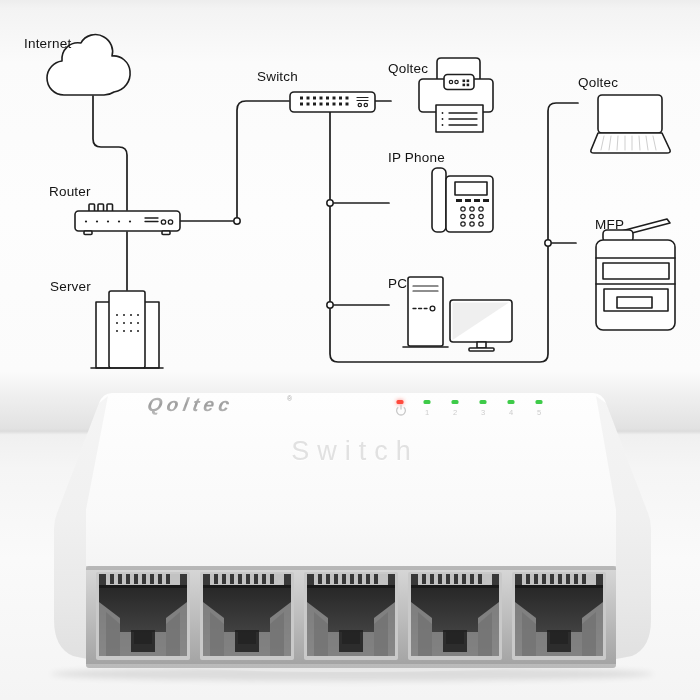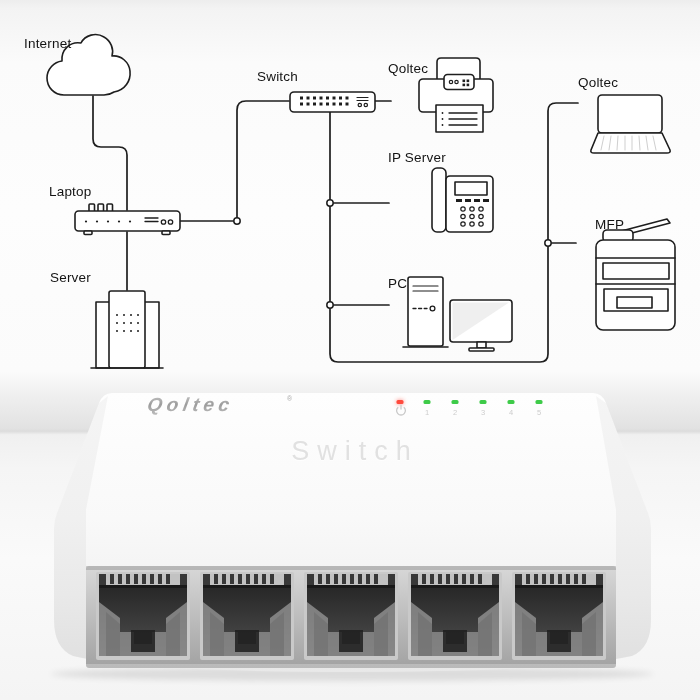--- a/index.html
+++ b/index.html
@@ -185,25 +185,25 @@
         <path d="M596,258 H675"></path>
         <rect x="603" y="263" width="66" height="16"></rect>
         <path d="M596,284 H675"></path>
         <rect x="604" y="289" width="64" height="22"></rect>
         <rect x="617" y="297" width="35" height="11"></rect>
       </g>
     </g>
   </svg>
 
   <div class="node-label" style="left:24px;top:36px">Internet</div>
-  <div class="node-label" style="left:49px;top:184px">Laptop</div>
-  <div class="node-label" style="left:50px;top:270px">Server</div>
+  <div class="node-label" style="left:49px;top:184px">Router</div>
+  <div class="node-label" style="left:50px;top:279px">Server</div>
   <div class="node-label" style="left:257px;top:69px">Switch</div>
   <div class="node-label" style="left:388px;top:61px">Qoltec</div>
-  <div class="node-label" style="left:388px;top:150px">IP Server</div>
+  <div class="node-label" style="left:388px;top:150px">IP Phone</div>
   <div class="node-label" style="left:388px;top:276px">PC</div>
   <div class="node-label" style="left:578px;top:75px">Qoltec</div>
   <div class="node-label" style="left:595px;top:217px">MFP</div>
 
   <svg class="product-layer" viewBox="0 0 700 320">
     <defs>
       <linearGradient id="bodyG" x1="0" y1="0" x2="0" y2="1">
         <stop offset="0" stop-color="#fefefe"></stop>
           <stop offset=".45" stop-color="#f9f9f9"></stop>
         <stop offset=".72" stop-color="#f2f2f2"></stop>

